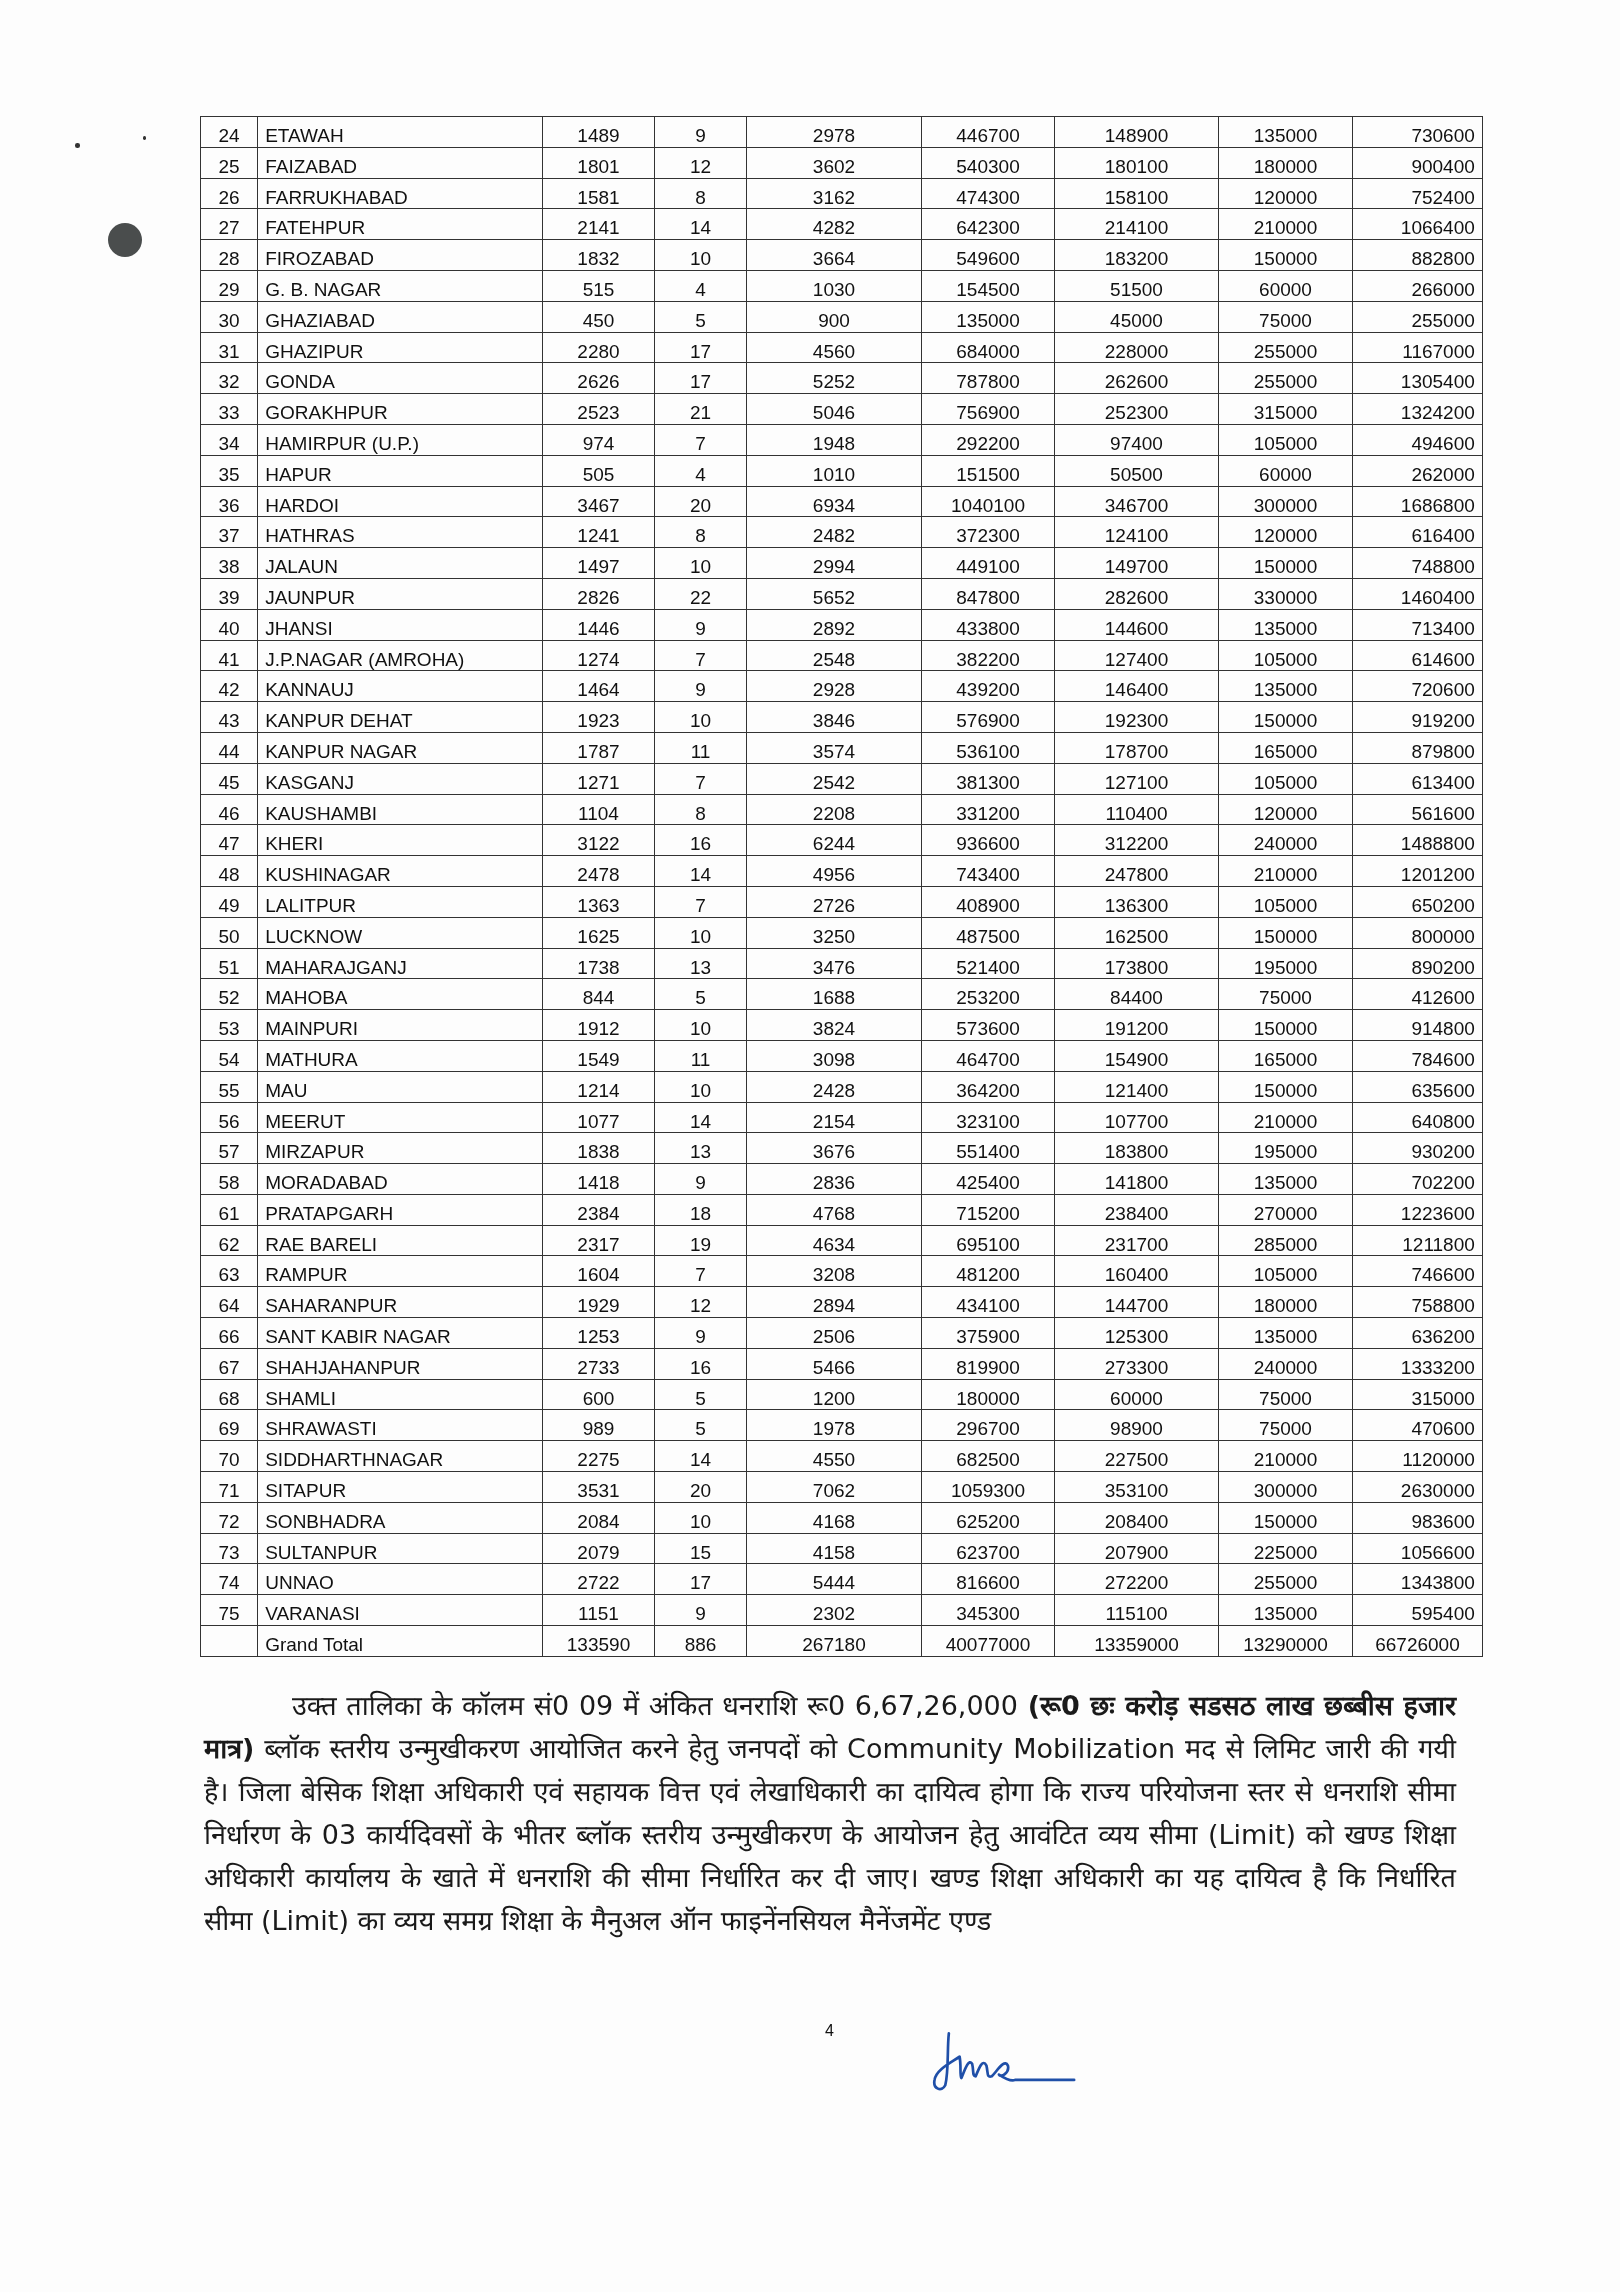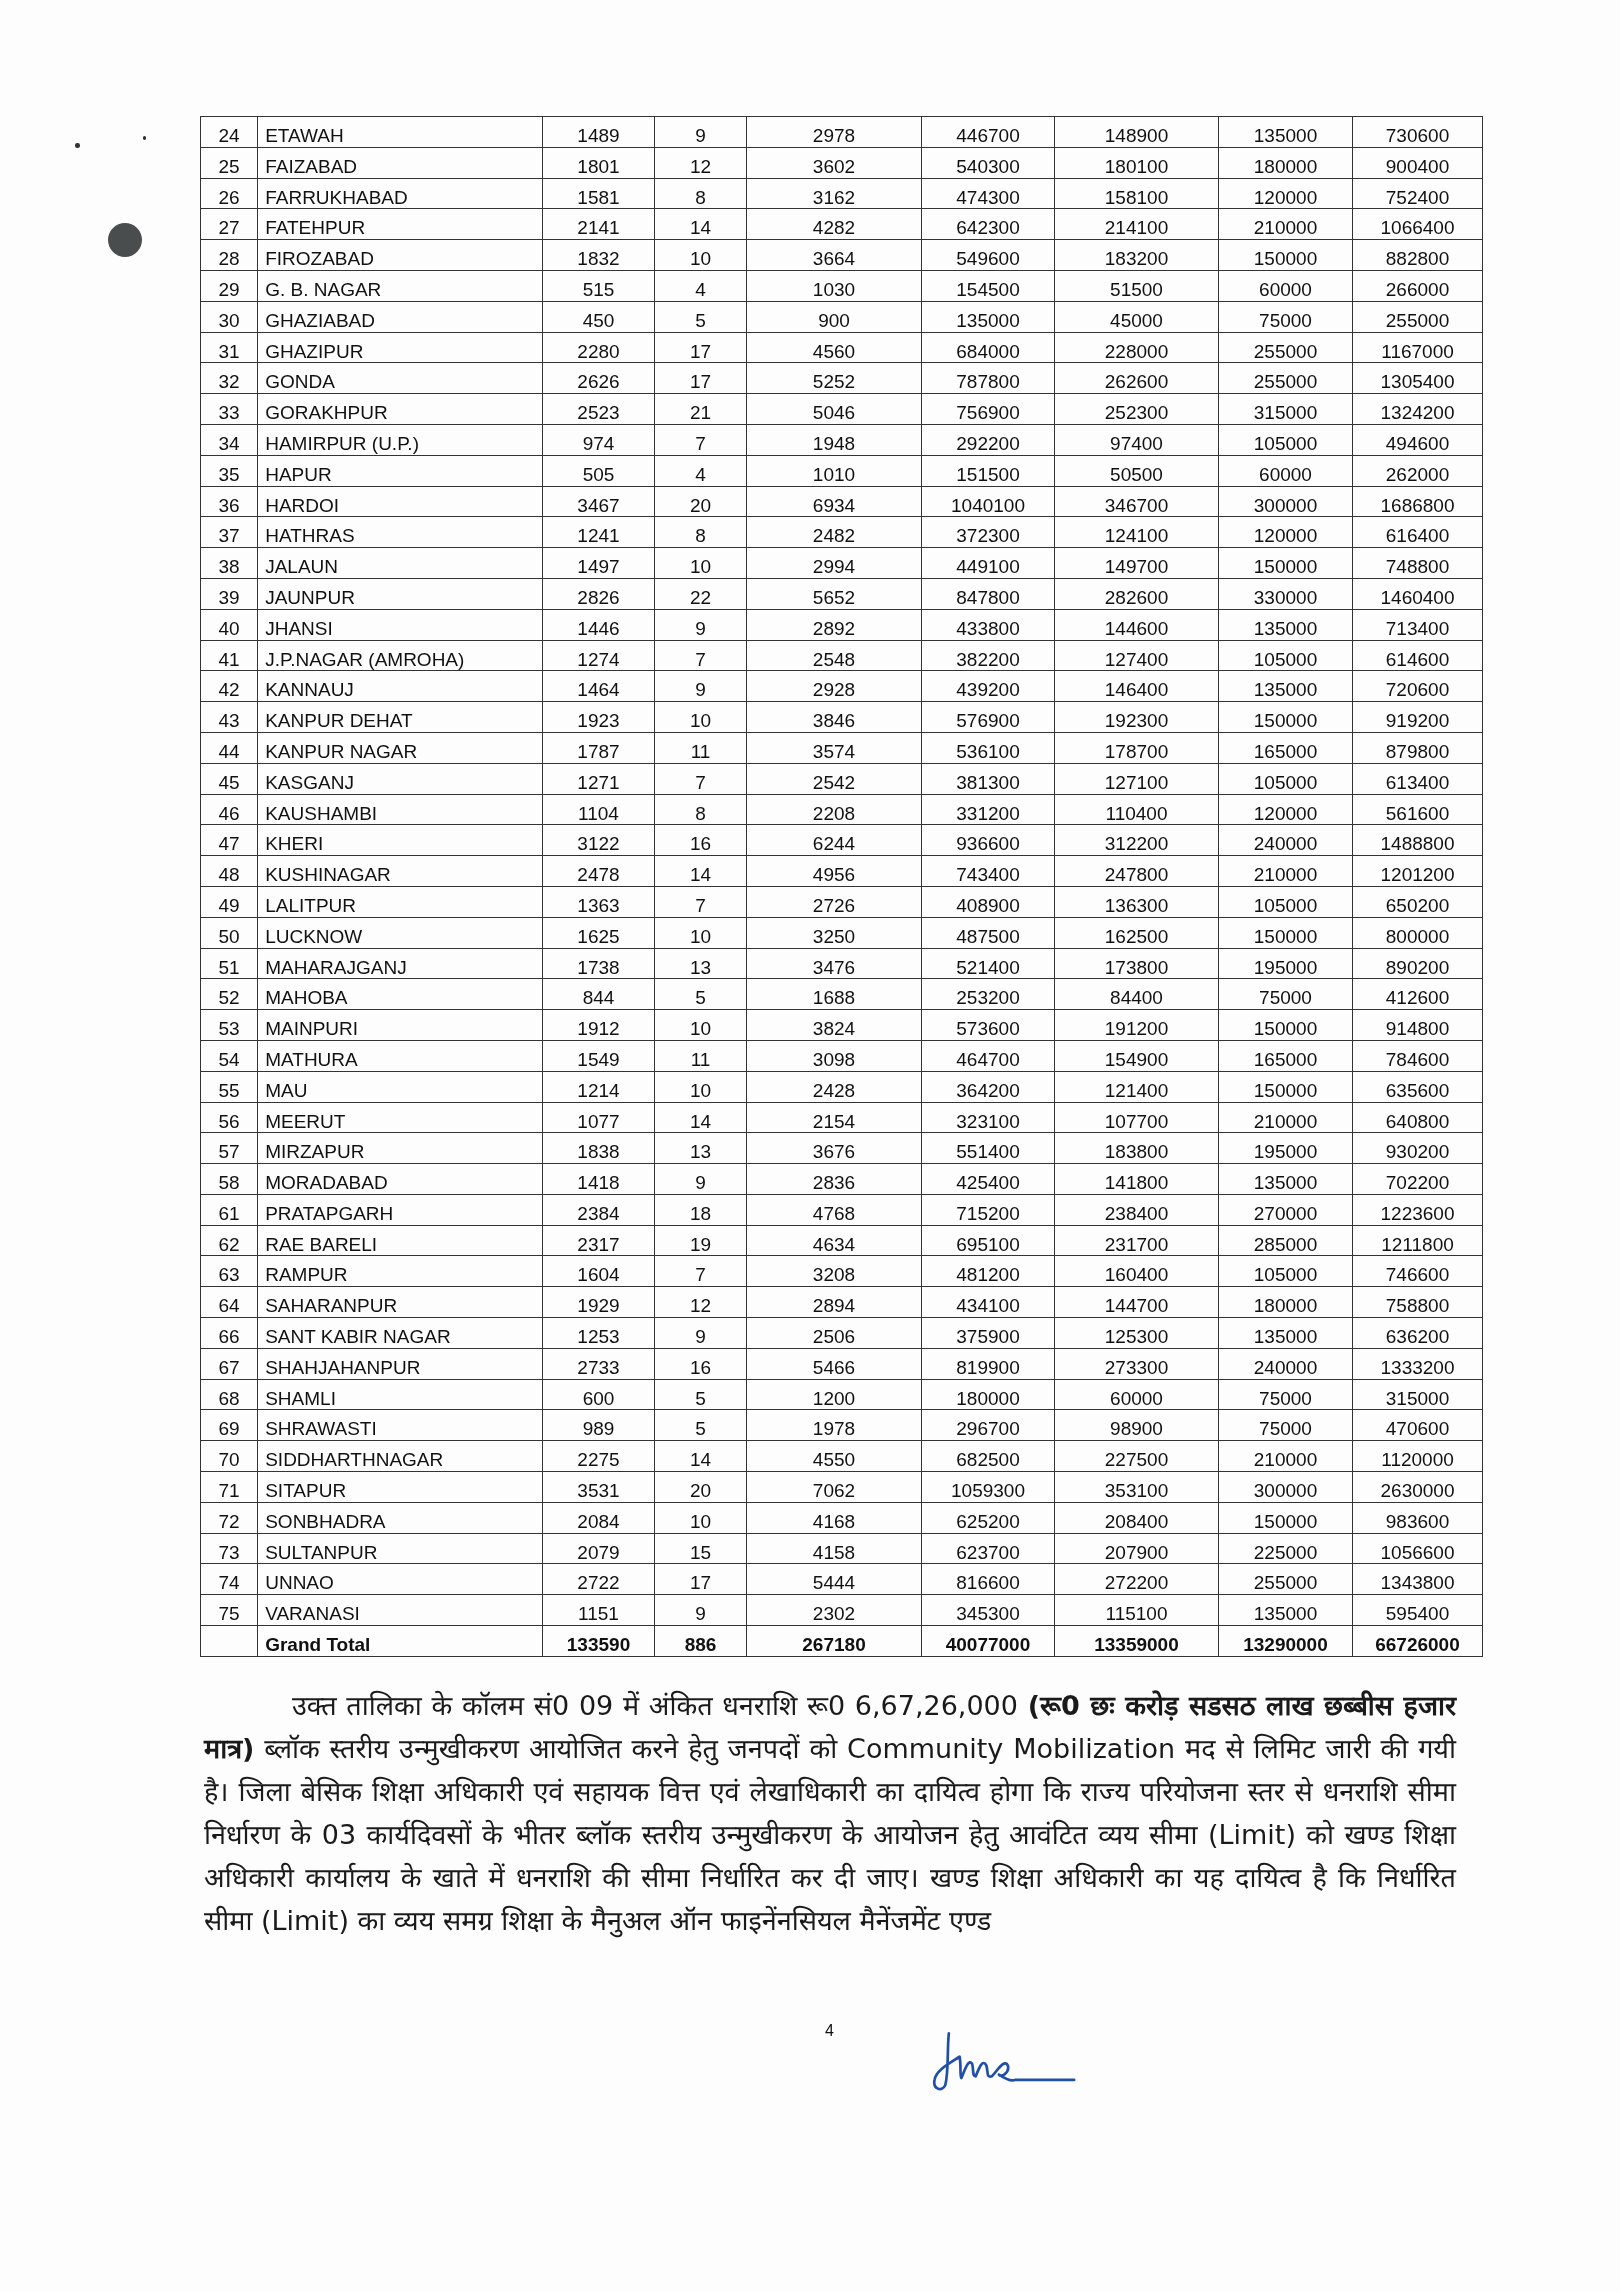--- a/index.html
+++ b/index.html
@@ -18,22 +18,22 @@
     border-collapse: collapse; table-layout: fixed;
   }
   table.data td {
     border: 1.4px solid #333; height: 28px; padding: 0 7.2px;
     font-size: 19px; line-height: 18px; vertical-align: bottom;
     padding-bottom: 1.8px; white-space: nowrap; overflow: hidden;
   }
   td.c-sn { text-align: center; }
   td.c-name { text-align: left; padding-left: 10.7px; }
   td.c-num { text-align: center; }
-  td.c-right { text-align: center; }
-  tr.total td { font-weight: bold; }
+  td.c-right { text-align: right; }
+  tr.total td { font-weight: normal; }
   .para {
     position: absolute; left: 204px; top: 1684px; width: 1252px;
     font-family: "DejaVu Sans", sans-serif; font-size: 27px; line-height: 43px;
     text-align: justify; color: #1a1a1a;
   }
   .para .indent { display: inline-block; width: 88px; }
   .para b { font-weight: bold; }
   .page-num {
     position: absolute; left: 825px; top: 2022px; font-size: 16px;
   }

